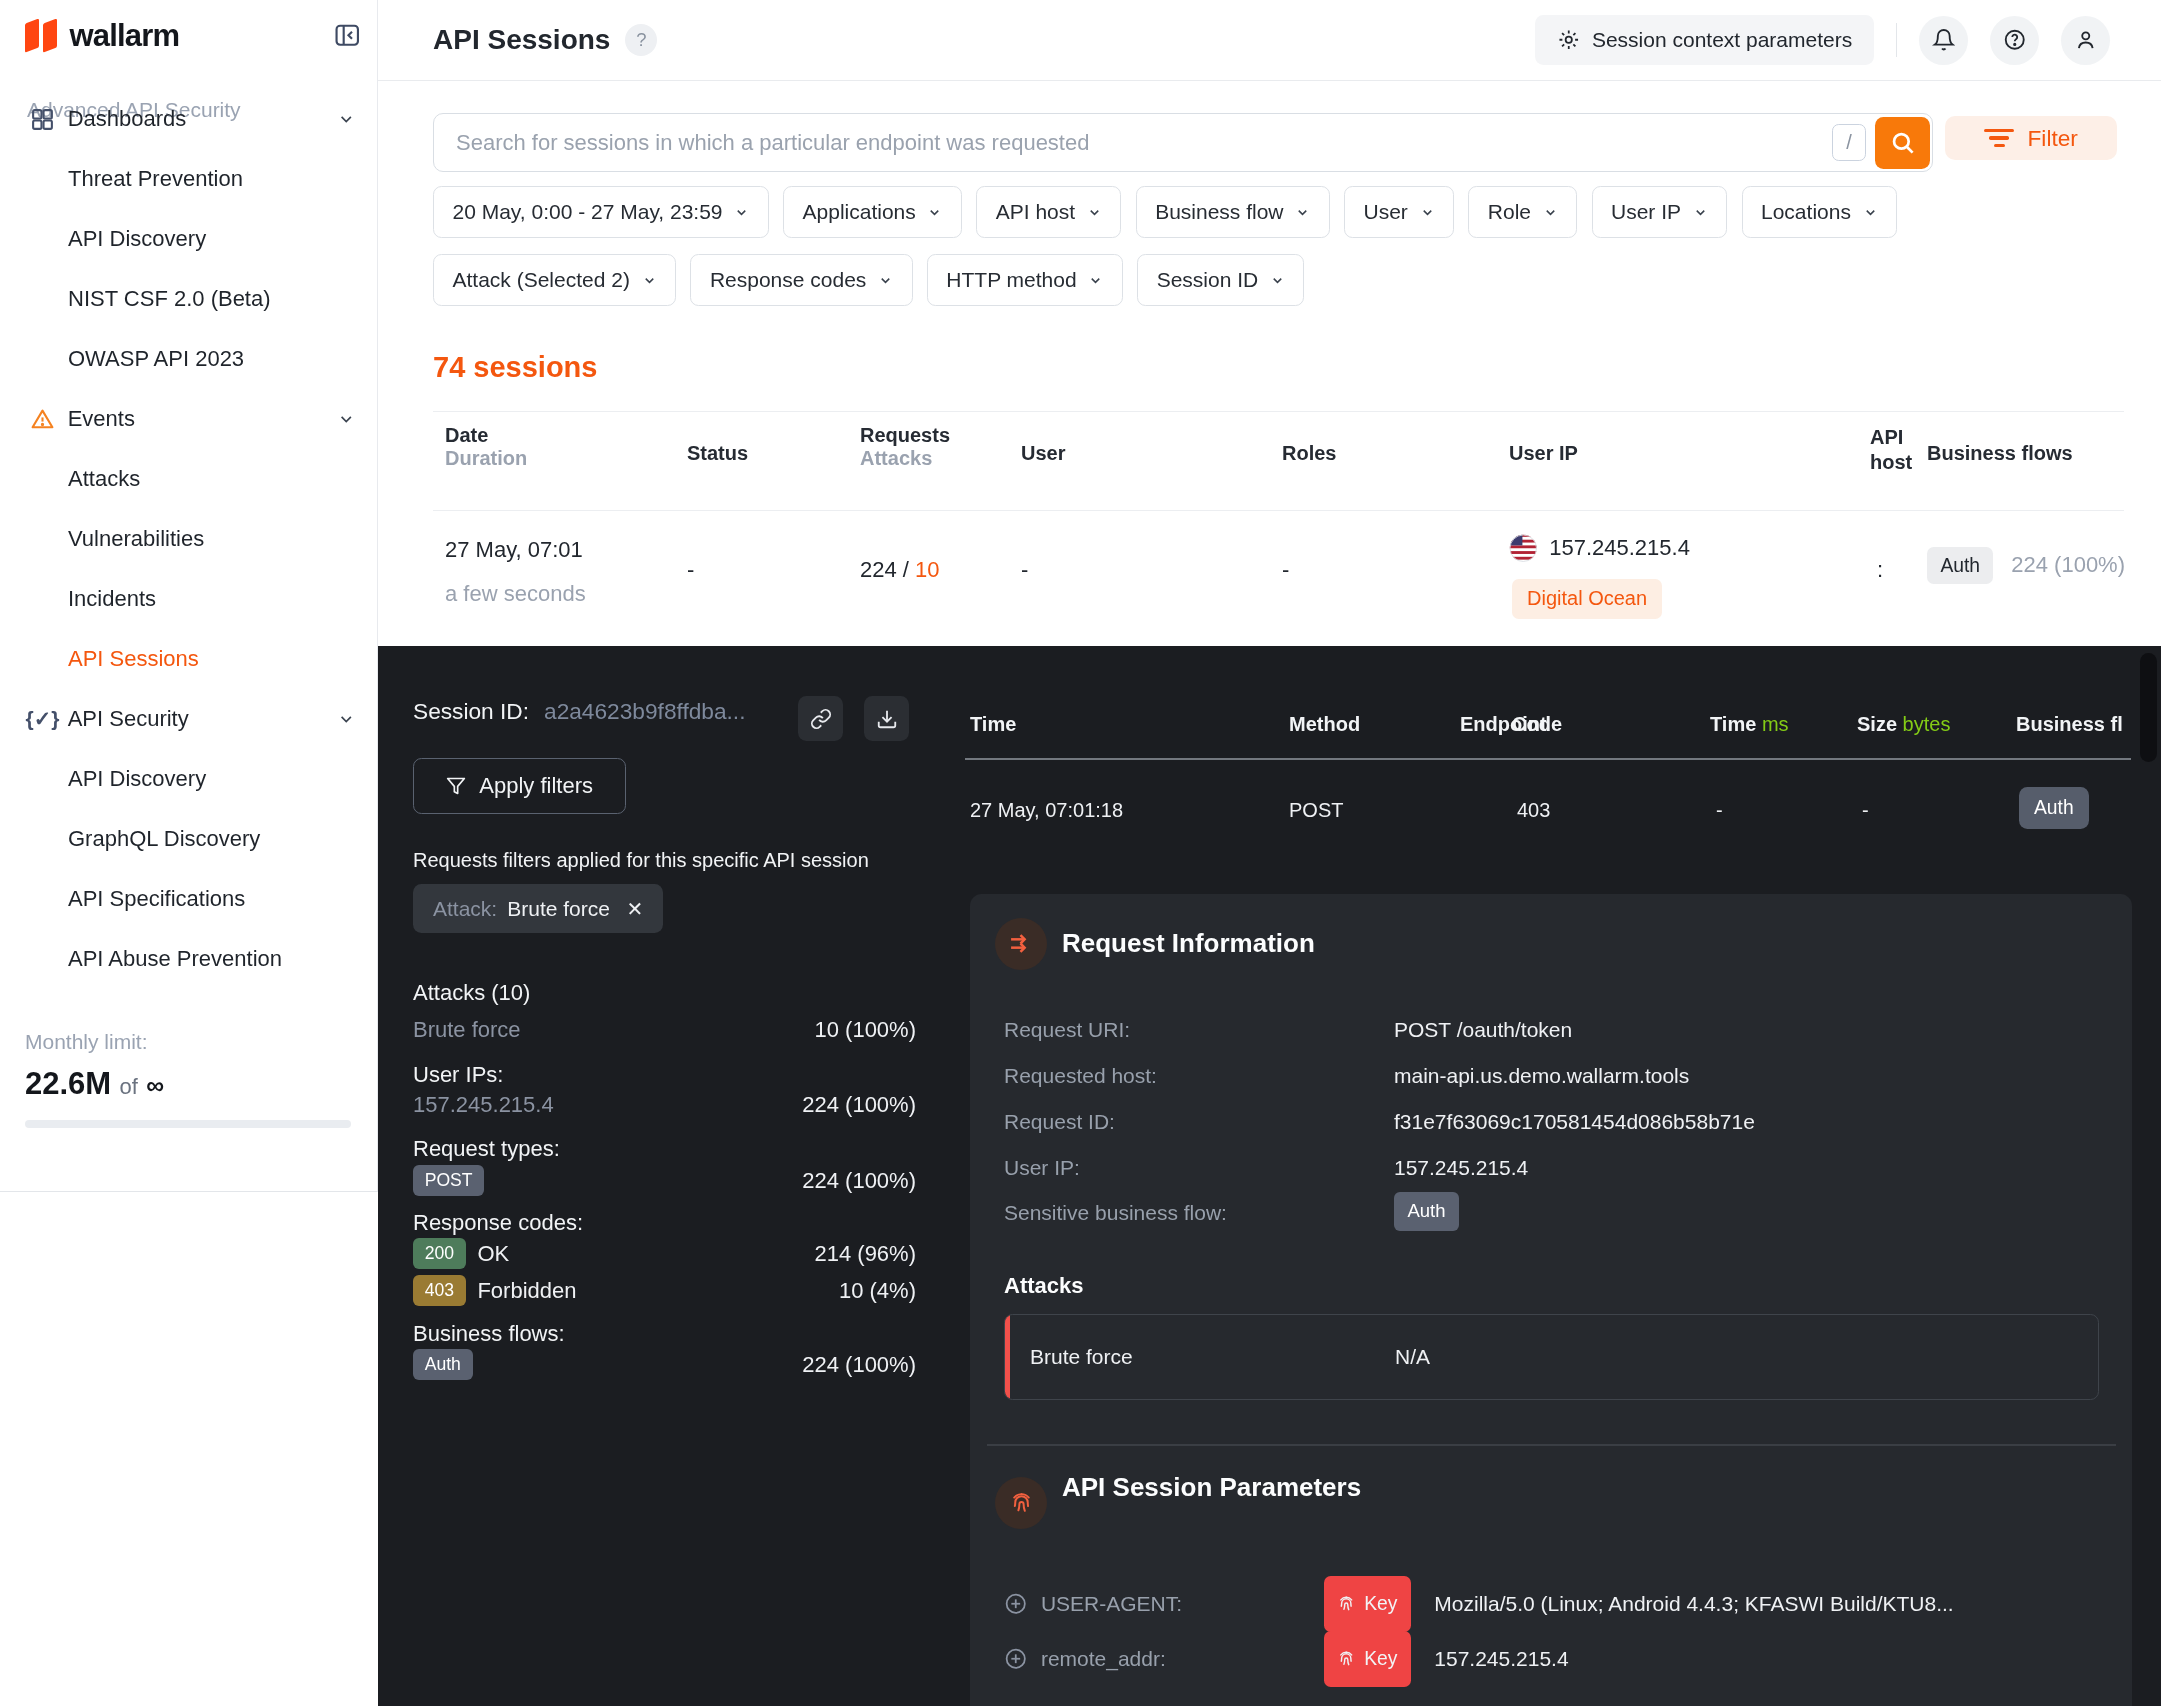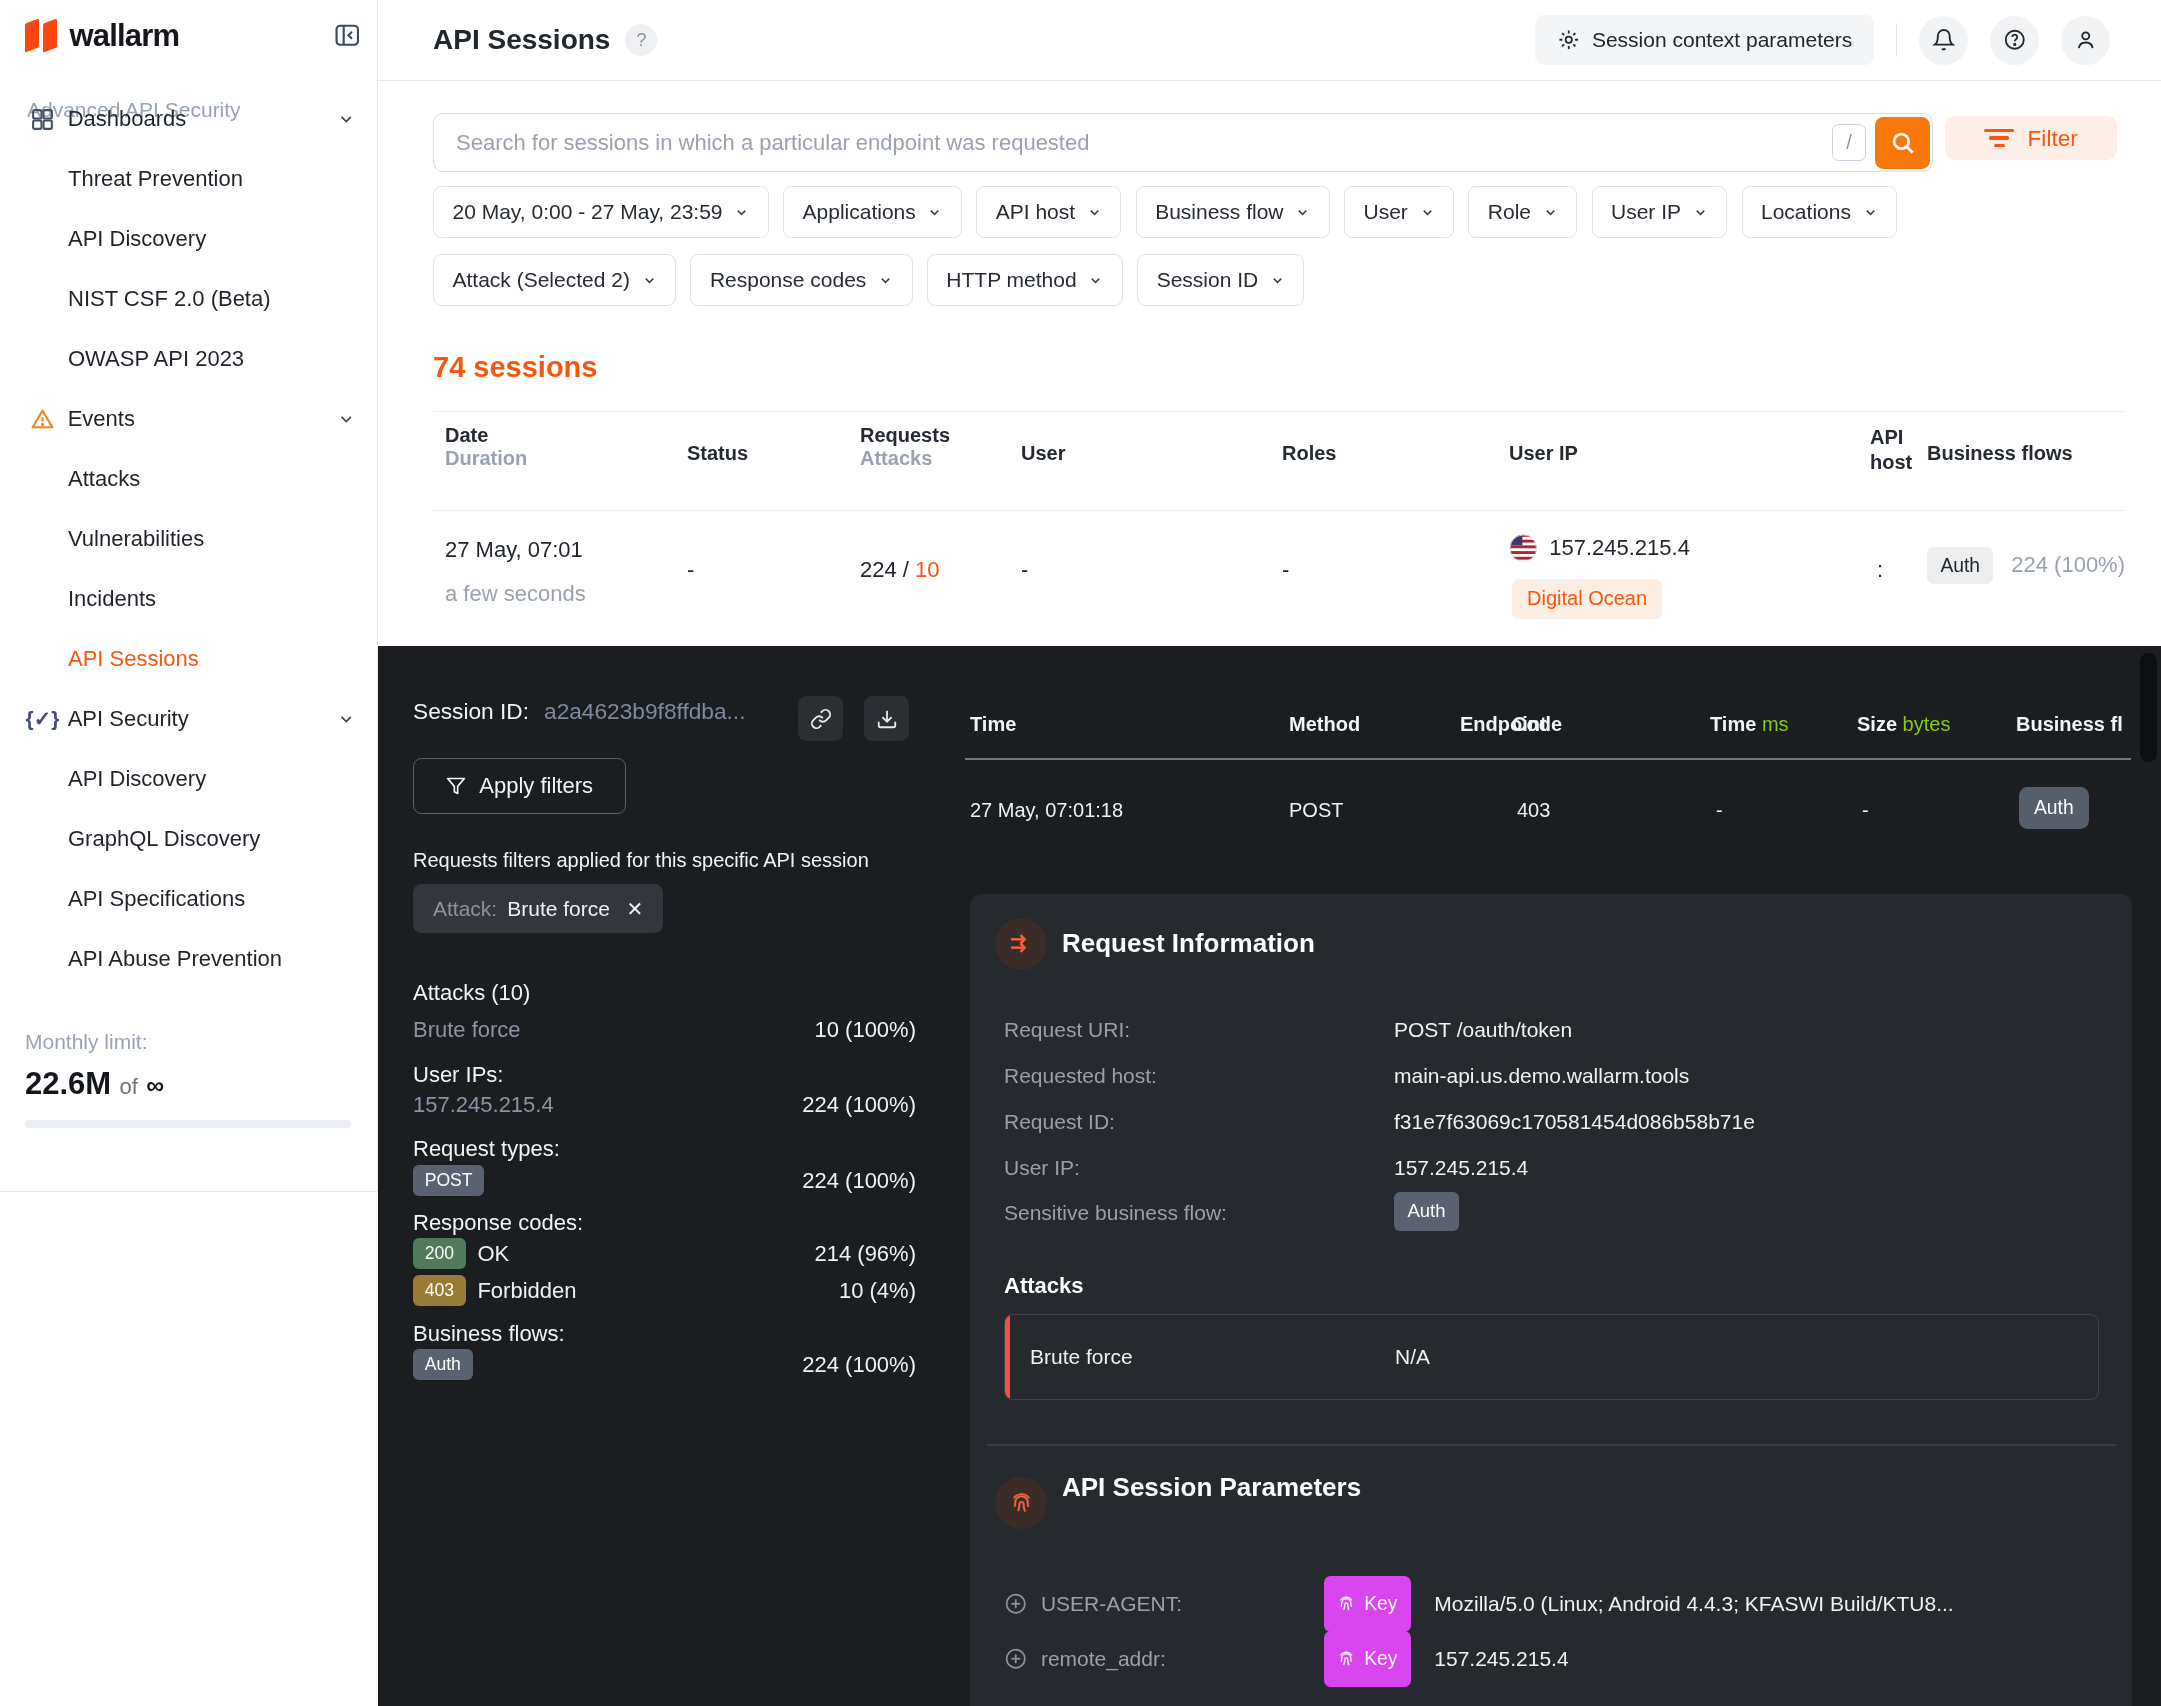--- a/index.html
+++ b/index.html
@@ -88,21 +88,21 @@
   .ic-title { position:absolute; left:92px; font-size:26px; font-weight:700; color:#FCFDFE; }
   .f-label { position:absolute; left:34px; font-size:21px; color:#98A0AC; white-space:nowrap; }
   .f-value { position:absolute; left:424px; font-size:21px; color:#EFF1F4; white-space:nowrap; }
   .sub-h { position:absolute; left:34px; font-size:22px; font-weight:700; color:#FCFDFE; }
   .attack-box { position:absolute; left:34px; top:420px; width:1095px; height:86px; border:1.7px solid #3F444B; border-radius:8.4px; overflow:hidden; }
   .attack-box .bar { position:absolute; left:0; top:0; width:5px; height:100%; background:#F2504B; }
   .card-div { position:absolute; left:17px; top:550px; width:1129px; height:1.7px; background:#3A3E44; }
   .p-row { position:absolute; left:34px; width:1091px; height:44px; display:flex; align-items:center; }
   .plus-ic { color:#8B93A2; margin-right:13.4px; }
   .p-label { font-size:21px; color:#98A0AC; width:283px; }
-  .key-chip { height:56px; background:#d946ef; border-radius:6.7px; display:flex; align-items:center; gap:8.4px; padding:0 13.4px; font-size:19.3px; color:#F2F4F6; margin-right:23.5px; }
+  .key-chip { height:56px; background:#ef4444; border-radius:6.7px; display:flex; align-items:center; gap:8.4px; padding:0 13.4px; font-size:19.3px; color:#F2F4F6; margin-right:23.5px; }
   .p-value { font-size:21px; color:#EFF1F4; white-space:nowrap; }
   .scroll-thumb { position:absolute; left:1762px; top:6.7px; width:17px; height:109px; border-radius:8.4px; background:#0E0F12; cursor:pointer; }
 </style>
 </head>
 <body>
 
 <aside class="sidebar">
   <div class="side-card">
     <div class="logo-row">
       <span class="logo-mark">

